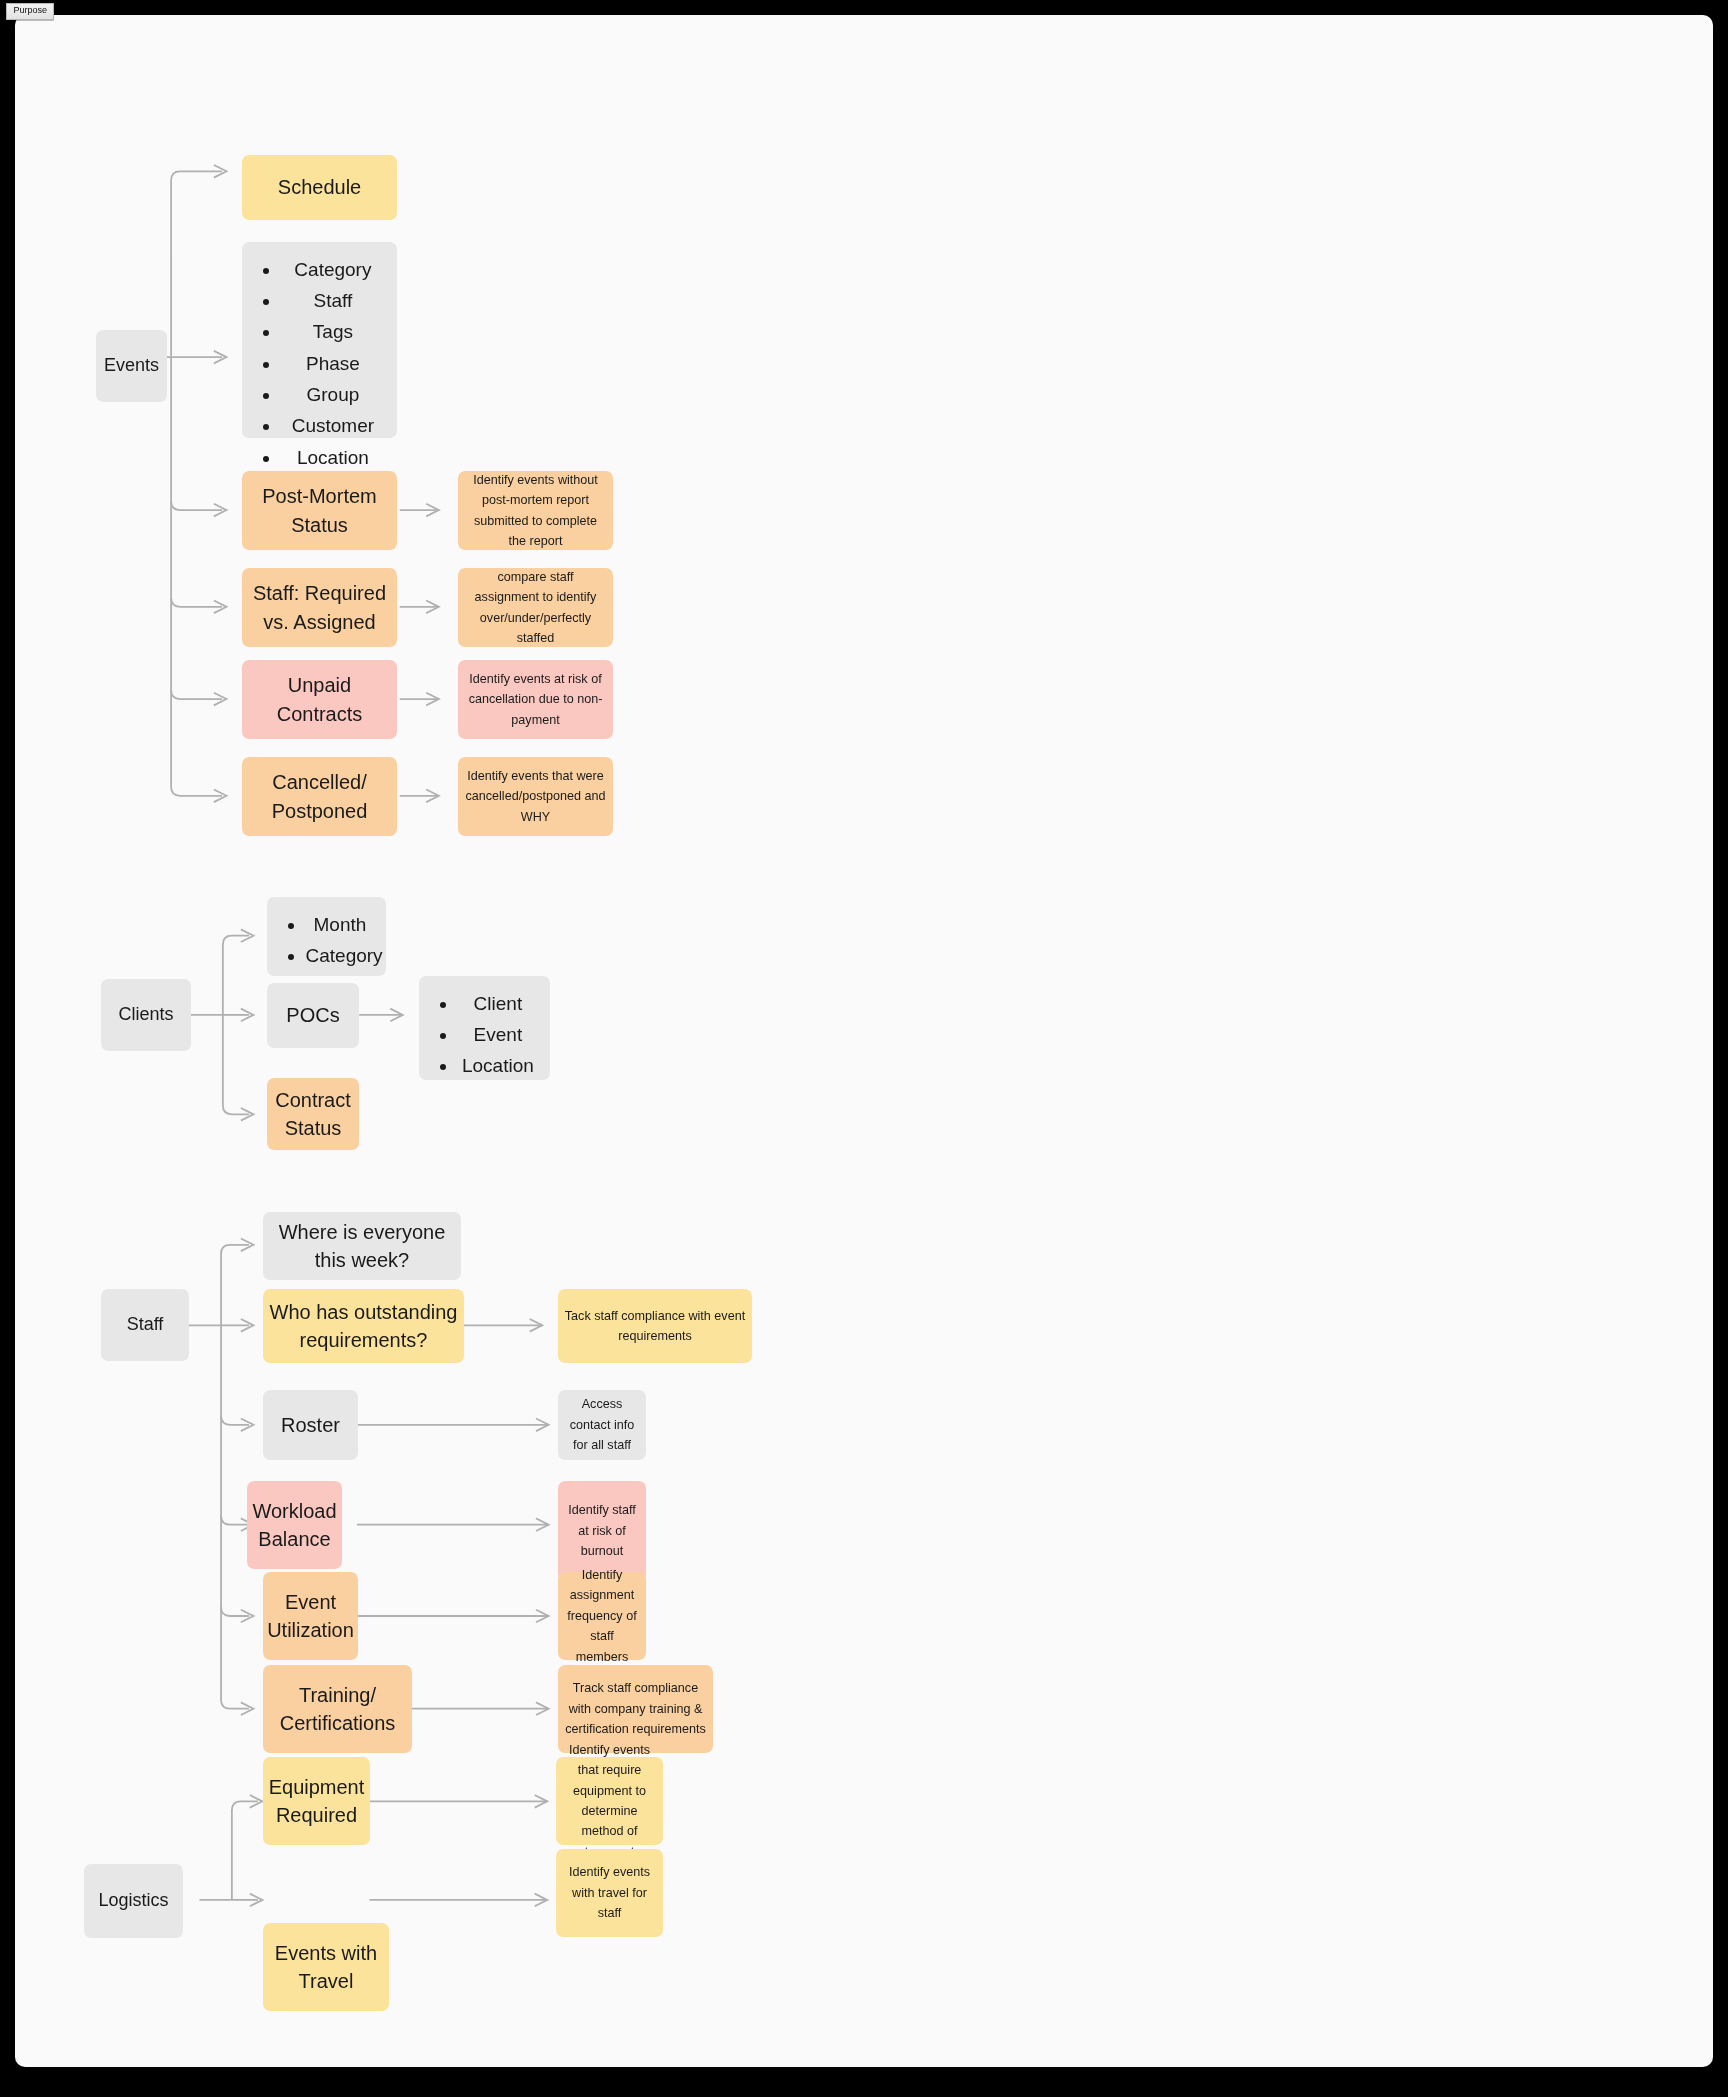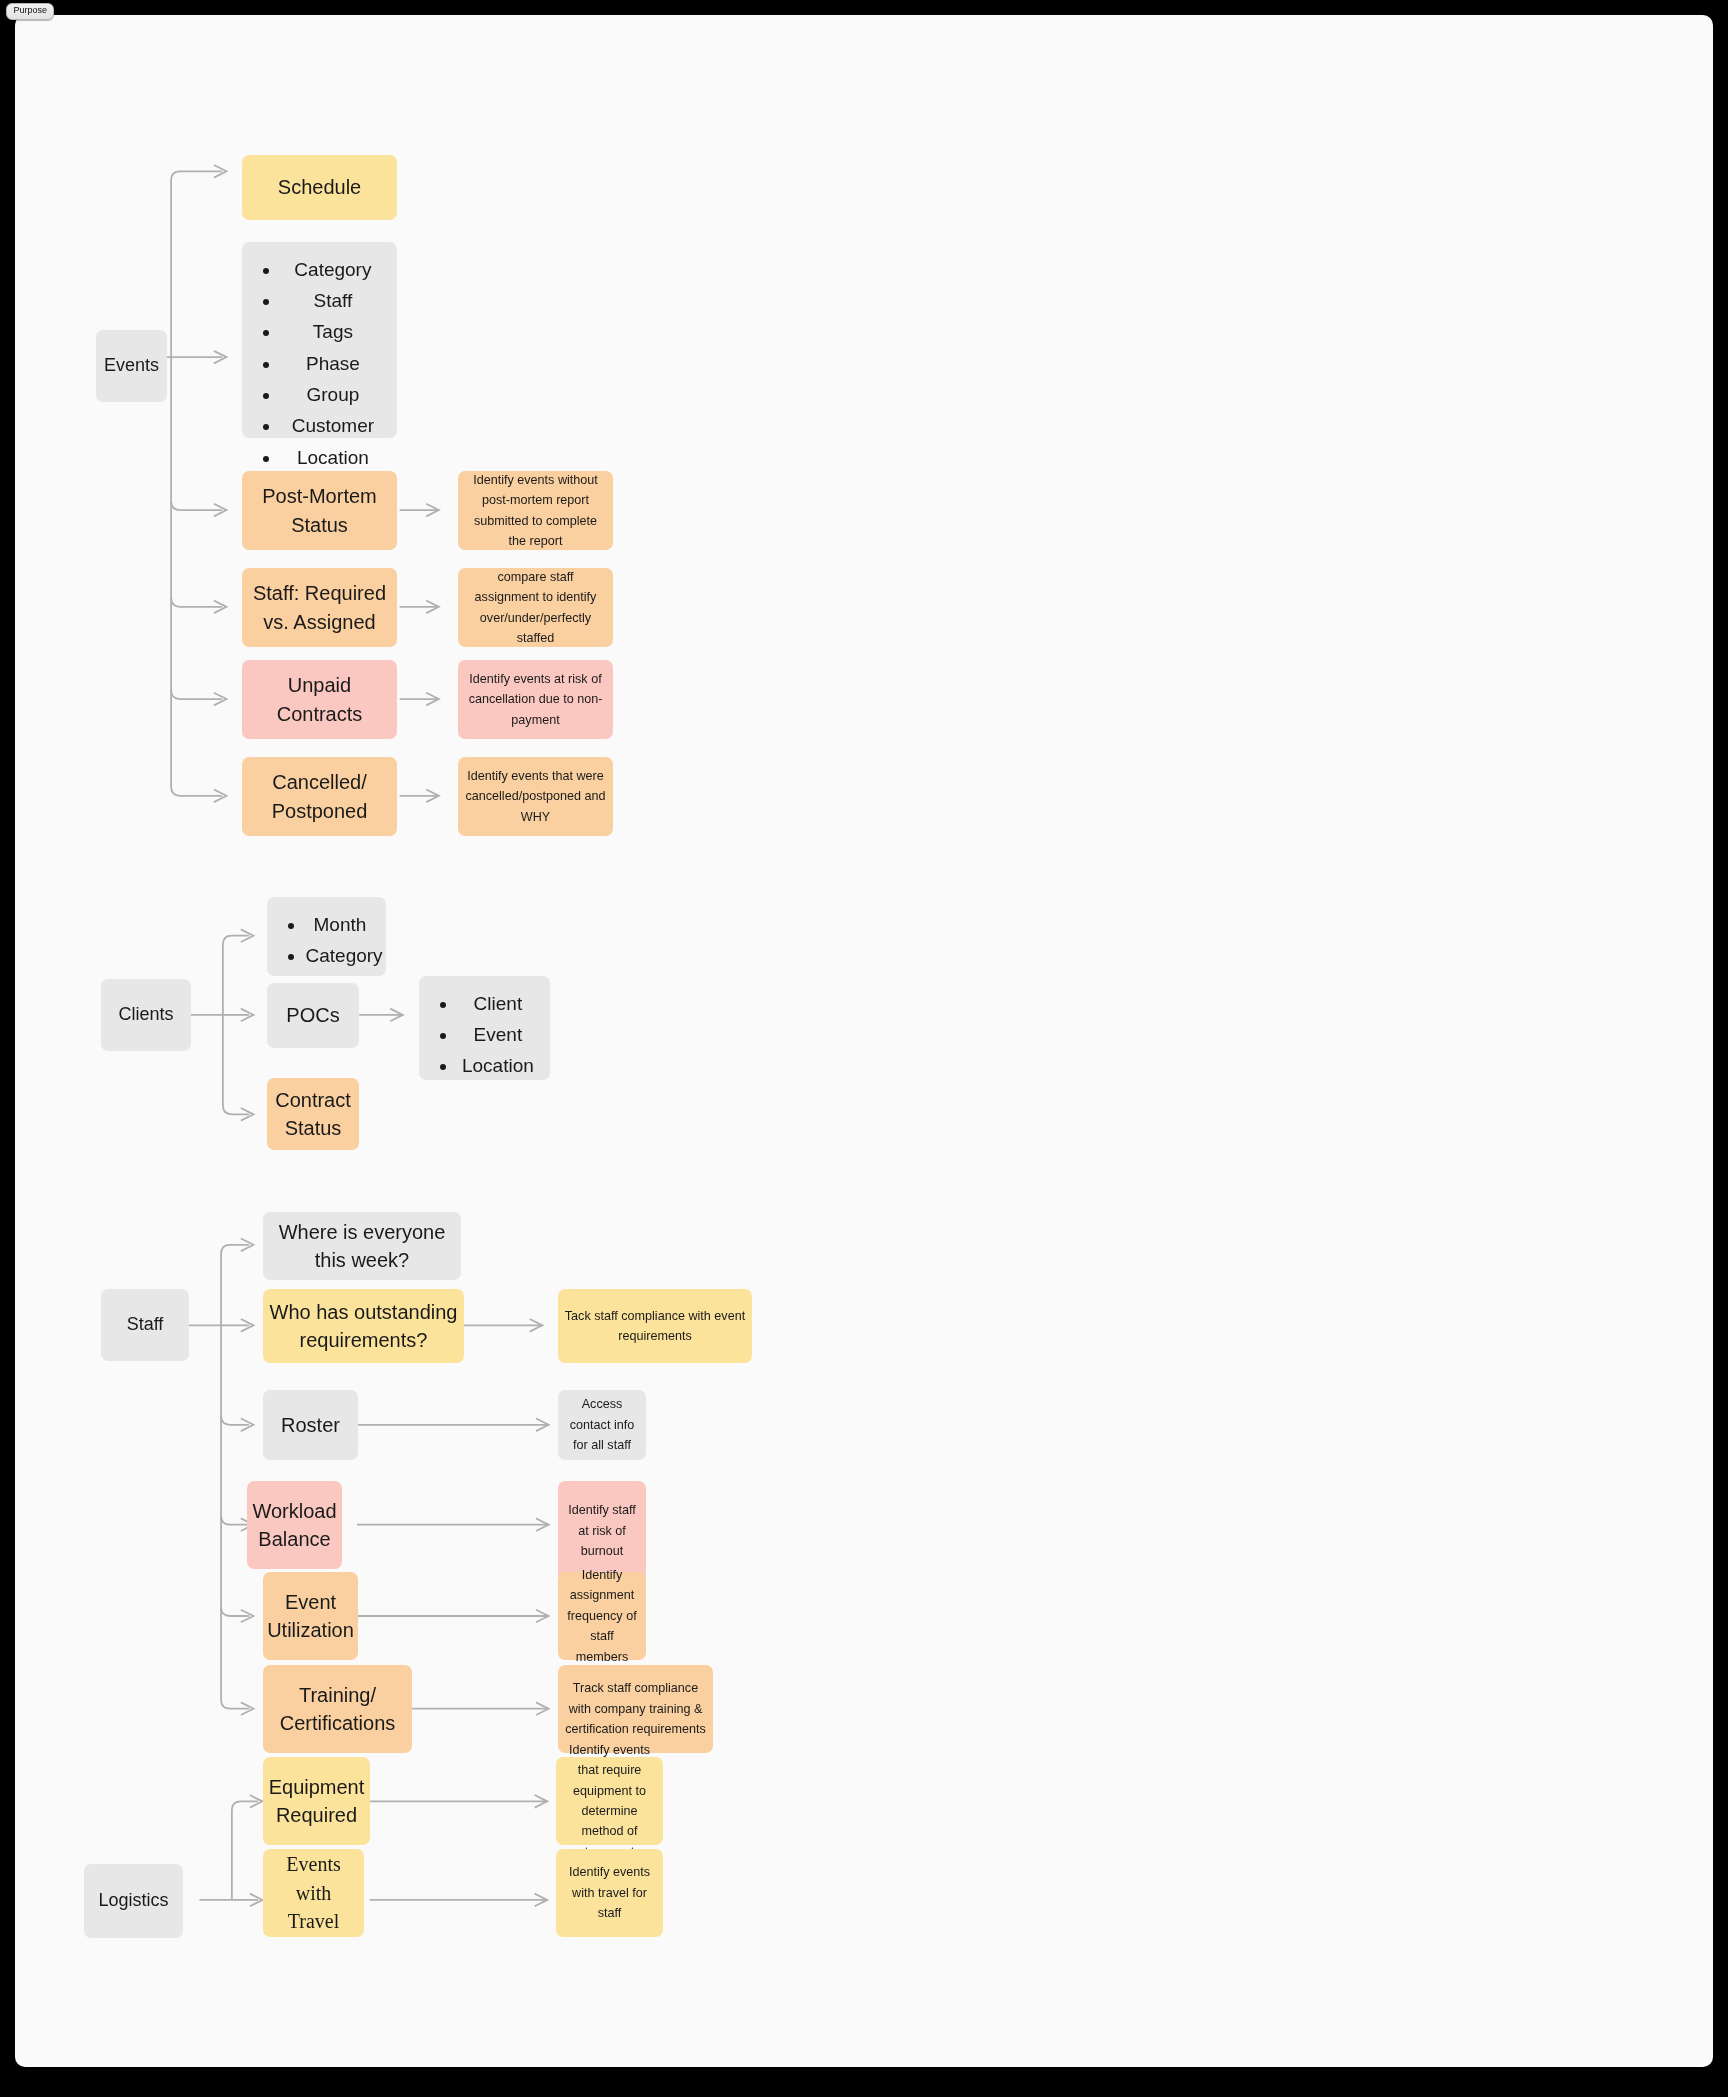--- a/index.html
+++ b/index.html
@@ -11,21 +11,21 @@
     overflow: hidden;
   }
 
   
   #purpose-tab {
     position: absolute;
     left: 6.3px; top: 3.2px;
     padding: 1.8px 6.3px 2.7px 6.3px;
     background: linear-gradient(#f2f2f2, #e2e2e2);
     border: 0.5px solid #b6b6b6;
-    border-radius: 6px;
+    border-radius: 0;
     font-size: 9px;
     color: #111;
     line-height: 1.1;
     z-index: 20;
     box-shadow: 0 0.5px 0.9px rgba(0,0,0,.25);
   }
   #canvas {
     position: absolute;
     left: 15px; top: 15px;
     width: 1698px; height: 2052px;
@@ -230,17 +230,17 @@
   <div class="node c-orange desc" style="left:543px; top:1557px; width:88px; height:88px;">Identify assignment frequency of staff members</div>
 
   <div class="node c-orange lvl1" style="left:248px; top:1650px; width:149px; height:88px;">Training/ Certifications</div>
   <div class="node c-orange desc" style="left:543px; top:1650px; width:155px; height:88px;">Track staff compliance with company training &amp; certification requirements</div>
 
   <div class="node c-gray root" style="left:69px; top:1849px; width:99px; height:74px;">Logistics</div>
 
   <div class="node c-yellow lvl1" style="left:248px; top:1742px; width:107px; height:88px;">Equipment Required</div>
   <div class="node c-yellow desc" style="left:541px; top:1742px; width:107px; height:88px;">Identify events that require equipment to determine method of transport</div>
 
-  <div class="node c-yellow lvl1" style="left:248px; top:1834px; width:101px; height:88px;font-family:Liberation Serif, serif;">Events with Travel</div>
+  <div class="node c-yellow lvl1" style="left:248px; top:1908px; width:126px; height:88px;">Events with Travel</div>
   <div class="node c-yellow desc" style="left:541px; top:1834px; width:107px; height:88px;">Identify events with travel for staff</div>
 
 </div>
 
 
 </body></html>

